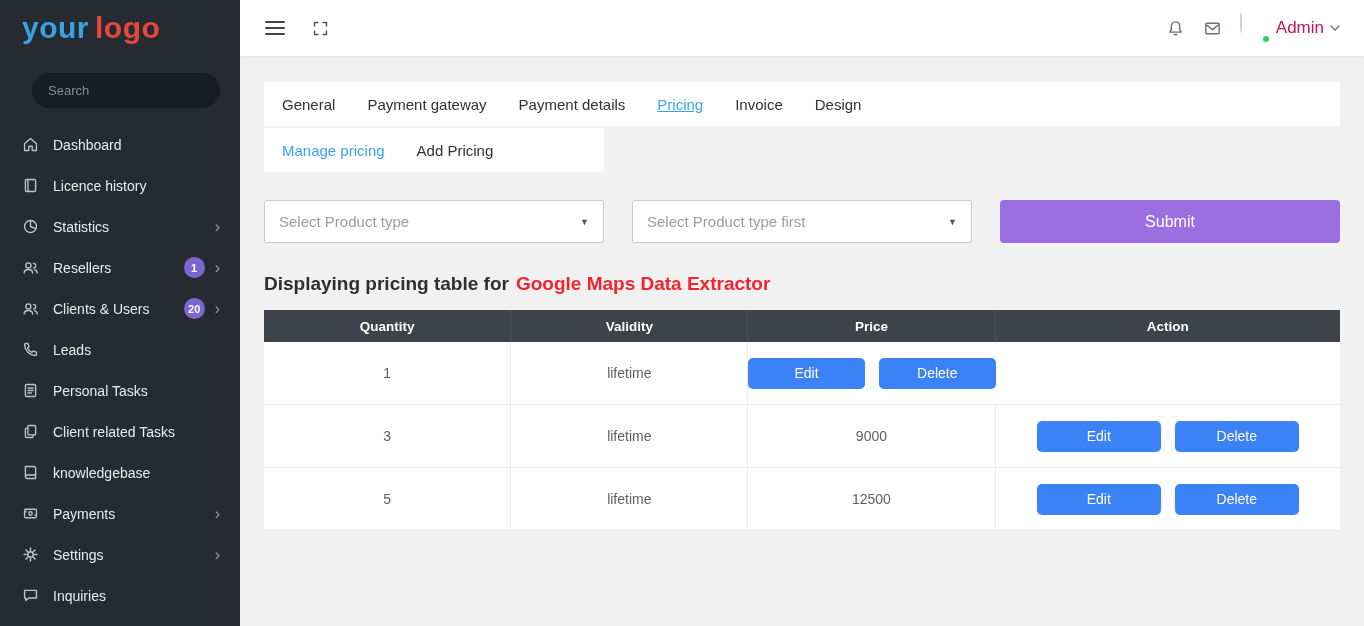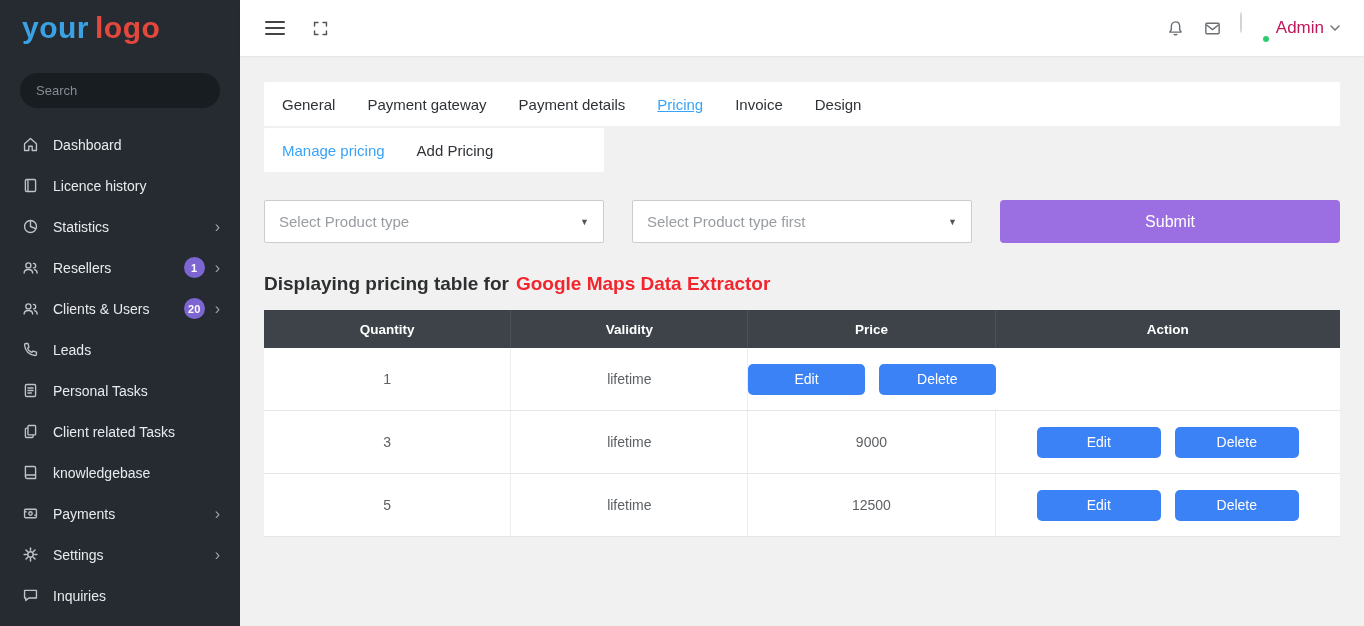--- a/index.html
+++ b/index.html
@@ -9,21 +9,21 @@
     display: flex;
     background: #f1f1f1;
     overflow: hidden;
     color: #333;
   }
   
   .sidebar { width:240px; min-width:240px; background:#262b31; color:#dfe3e7; display:flex; flex-direction:column; }
   .logo { height:56px; display:flex; align-items:center; padding-left:22px; font-size:30px; font-weight:bold; letter-spacing:0.5px; }
   .logo .l1 { color:#3aa2e4; margin-right:6px; }
   .logo .l2 { color:#e4483c; }
-  .search-wrap { padding:17px 20px 12px 20px;text-decoration:underline; }
+  .search-wrap { padding:17px 20px 12px 32px;text-decoration:underline; }
   .search-input {
     width:100%; background:#181d22; border:none; outline:none; border-radius:18px;
     padding:10px 16px; color:#cfd4d9; font-size:13px; font-family:inherit;
   }
   .search-input::placeholder { color:#848b92; }
   .menu { flex:1; padding-top:4px; }
   .s-item { display:flex; align-items:center; height:41px; padding:0 20px; font-size:14px; cursor:pointer; }
   .s-ico { width:20px; display:flex; justify-content:center; margin-right:13px; color:#bcc3c9; }
   .s-label { color:#e8ebee; }
   .badge {
@@ -61,21 +61,21 @@
     width:340px; height:43px; background:#9b6fe2; border:none; border-radius:4px; color:#fff;
     font-size:16px; font-family:inherit; cursor:pointer;
   }
   
   .ptitle { margin-top:30px; font-size:19px; font-weight:600; color:#2d2f31; display:flex; }
   .ptitle .prefix { margin-right:7px; }
   .ptitle .pname { color:#f3242c; }
   
   .ptable { margin-top:15px; background:#fff; }
   .pt-head { display:grid; grid-template-columns:23% 22% 23% 32%; background:#3d4349; color:#fff; }
-  .pt-hcell { height:38px; display:flex; align-items:center; justify-content:center; font-size:13.5px; font-weight:bold; border-right:1px solid rgba(255,255,255,0.08); }
+  .pt-hcell { height:32px; display:flex; align-items:center; justify-content:center; font-size:13.5px; font-weight:bold; border-right:1px solid rgba(255,255,255,0.08); }
   .pt-hcell:last-child { border-right:none; }
   .pt-row { display:grid; grid-template-columns:23% 22% 23% 32%; border-bottom:1px solid #e6e6e6; }
   .pt-cell { height:62px; display:flex; align-items:center; justify-content:center; font-size:14px; color:#5d6165; border-right:1px solid #ededed; }
   .pt-cell:last-child { border-right:none; }
   .pt-actions { gap:14px; }
   .act-btn {
     width:124px; height:31px; background:#3b82f6; color:#fff; border:none; border-radius:5px;
     font-size:14px; font-family:inherit; cursor:pointer;
   }
 </style>

